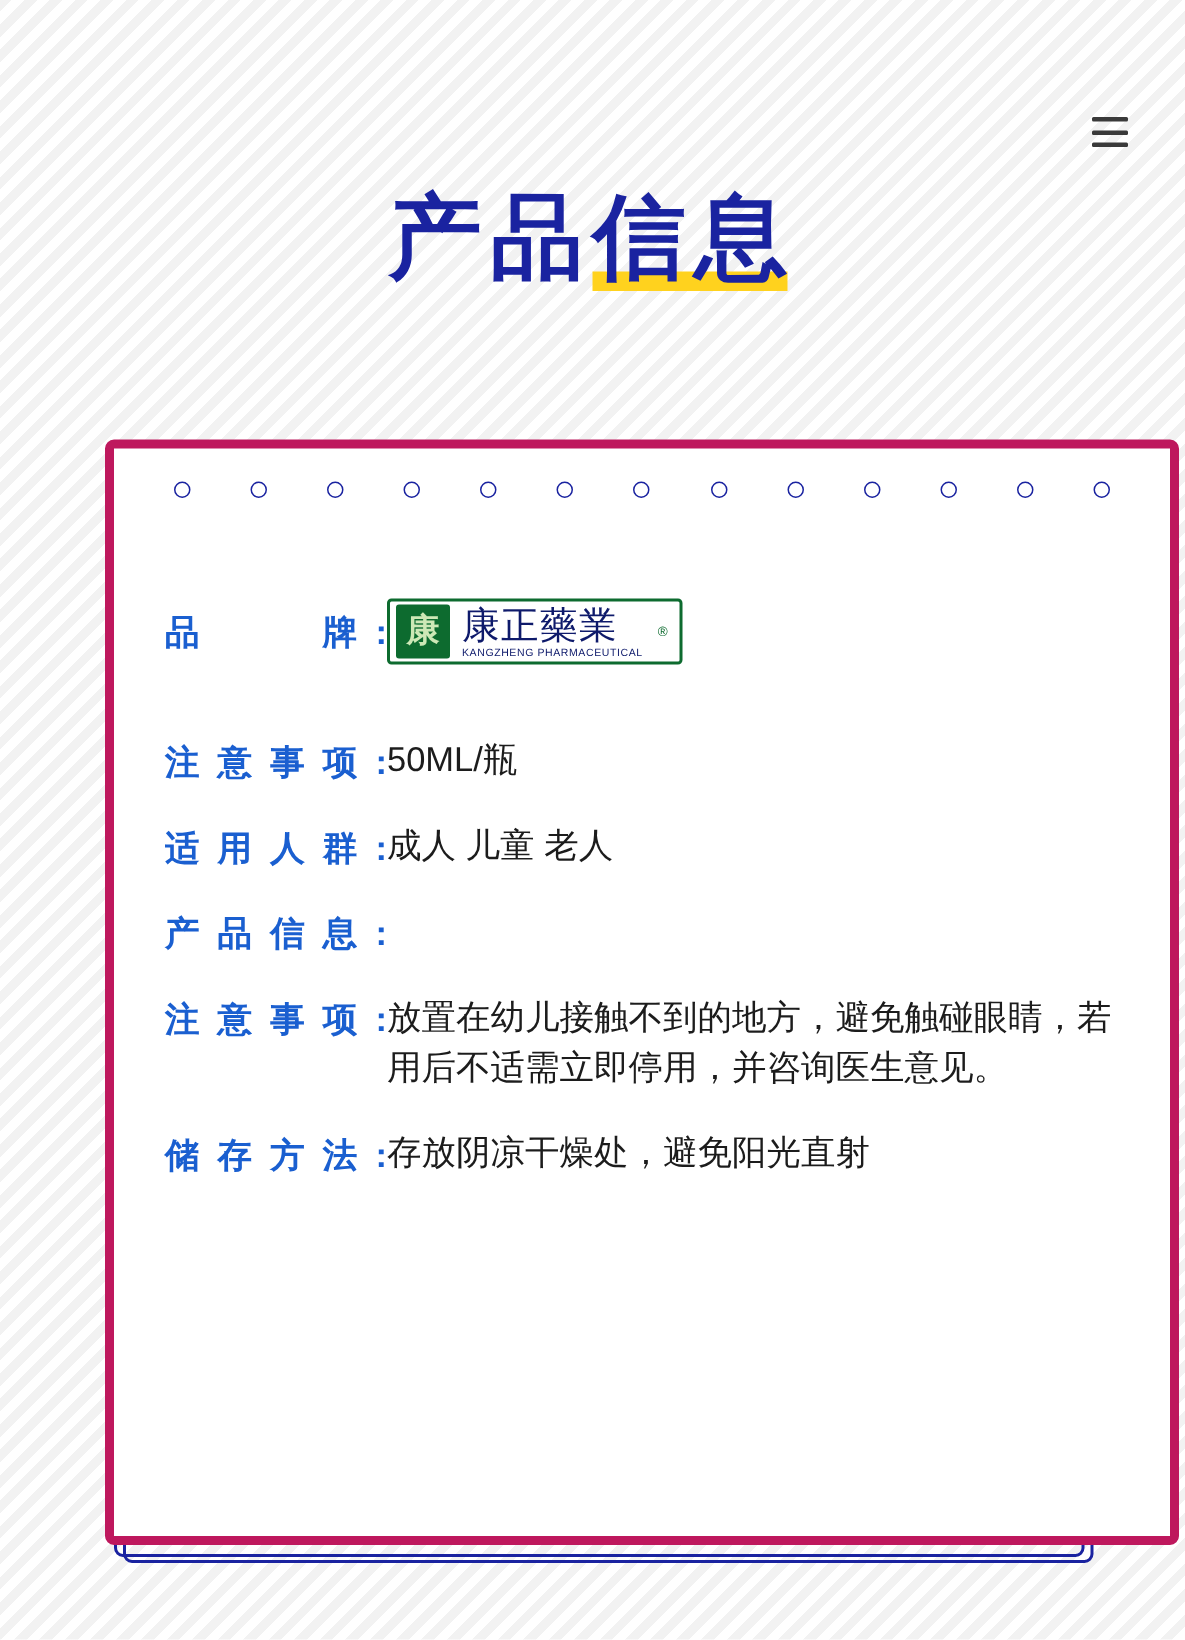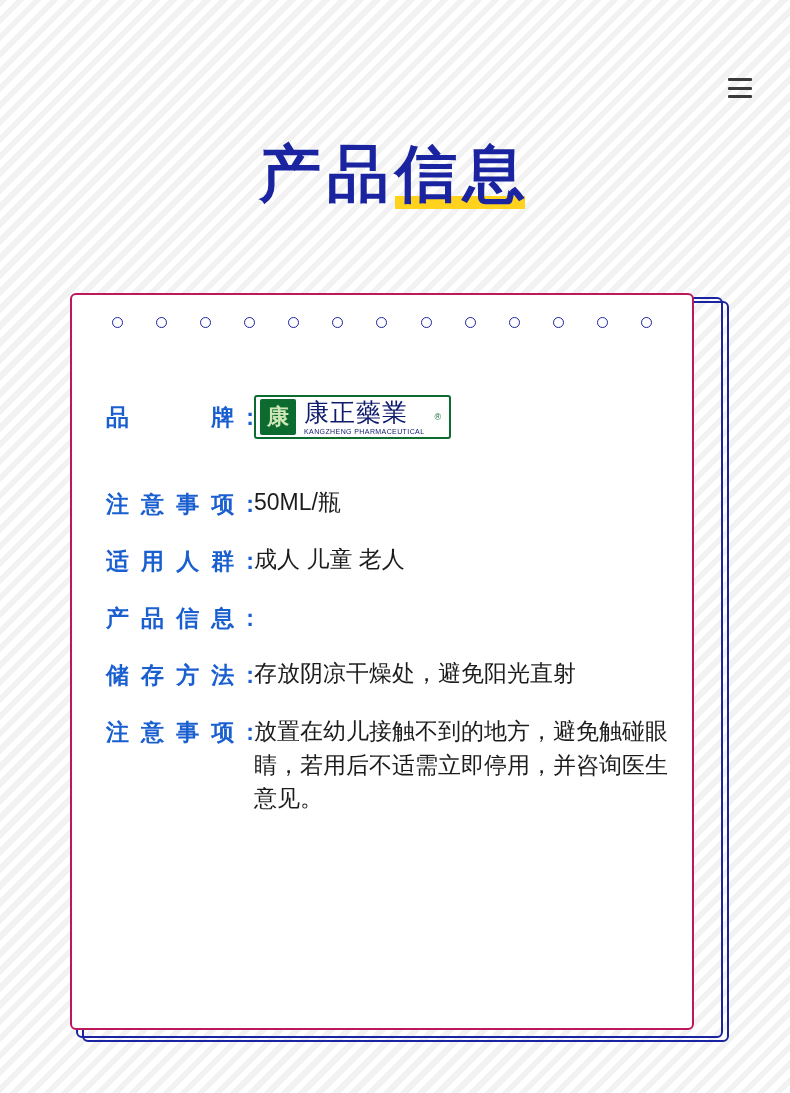--- a/index.html
+++ b/index.html
@@ -42,21 +42,20 @@
     border-radius: 1px;
   }
 
   
   .title-wrap {
     position: absolute;
     top: 128px;
     left: 0;
     width: 100%;
     text-align: center;
-    margin-top: 15px;
   }
   .title {
     display: inline-block;
     position: relative;
     font-size: 62px;
     font-weight: bold;
     color: #1a23a0;
     letter-spacing: 6px;
     line-height: 1;
     padding: 0 6px;
@@ -94,23 +93,23 @@
   .card-shadow.s2 {
     left: 6px;
     top: 4px;
     width: 643px;
     height: 737px;
   }
   .card {
     position: absolute;
     left: 0;
     top: 0;
-    width: 624px;
+    width: 716px;
     height: 737px;
-    border: 2px solid #be185d;
+    border: 6px solid #be185d;
     border-radius: 6px;
     background: #ffffff;
     box-sizing: border-box;
   }
 
   .holes {
     position: absolute;
     top: 22px;
     left: 0;
     width: 100%;
@@ -281,24 +280,24 @@
       <div class="row">
         <div class="row-label">适用人群:</div>
         <div class="row-value">成人 儿童 老人</div>
       </div>
 
       <div class="row">
         <div class="row-label">产品信息:</div>
       </div>
 
       <div class="row">
+        <div class="row-label">注意事项:</div>
+        <div class="row-value multi">放置在幼儿接触不到的地方，避免触碰眼睛，若用后不适需立即停用，并咨询医生意见。</div>
+      </div>
+
+      <div class="row">
         <div class="row-label">储存方法:</div>
         <div class="row-value">存放阴凉干燥处，避免阳光直射</div>
-      </div>
-
-      <div class="row">
-        <div class="row-label">注意事项:</div>
-        <div class="row-value multi">放置在幼儿接触不到的地方，避免触碰眼睛，若用后不适需立即停用，并咨询医生意见。</div>
       </div>
 
     </div>
   </div>
 </div>
 
 </body></html>

